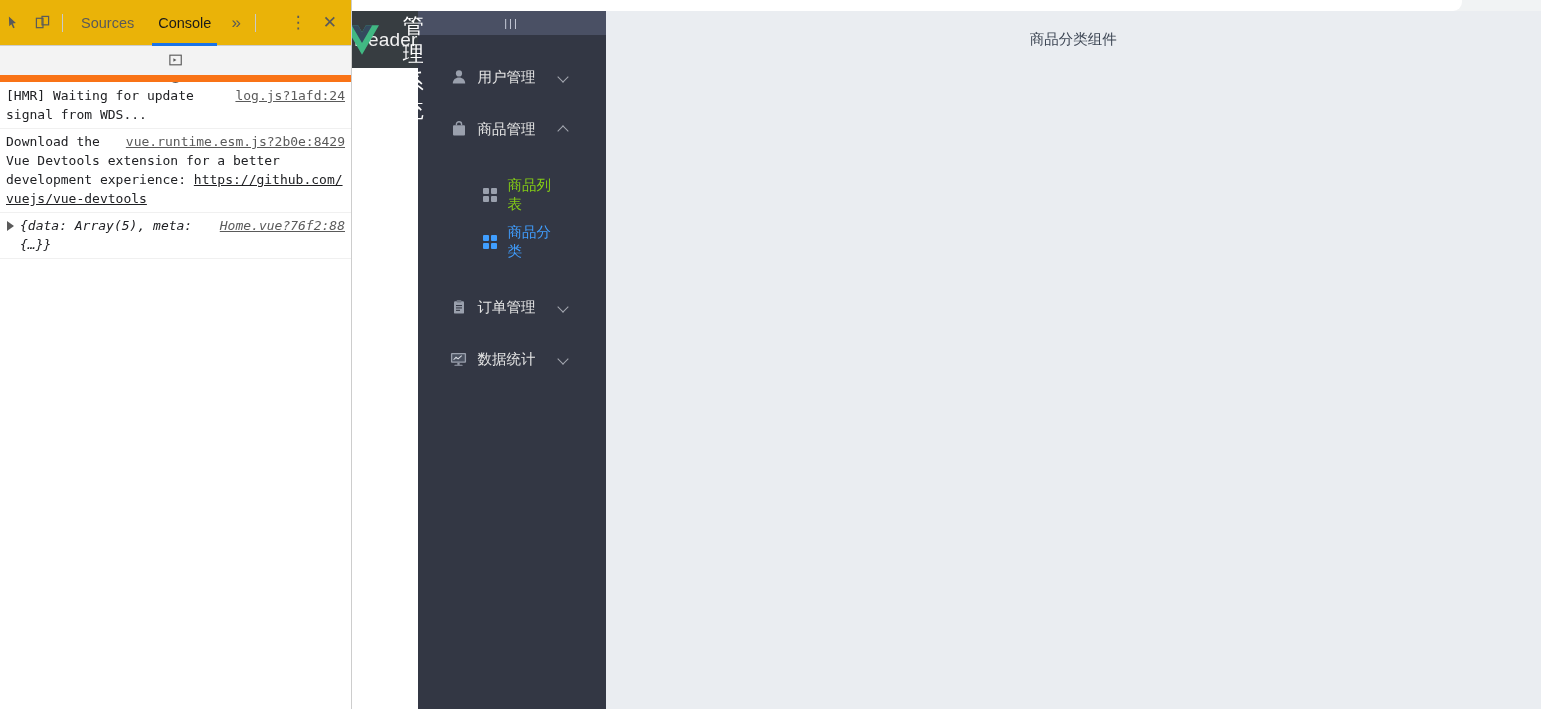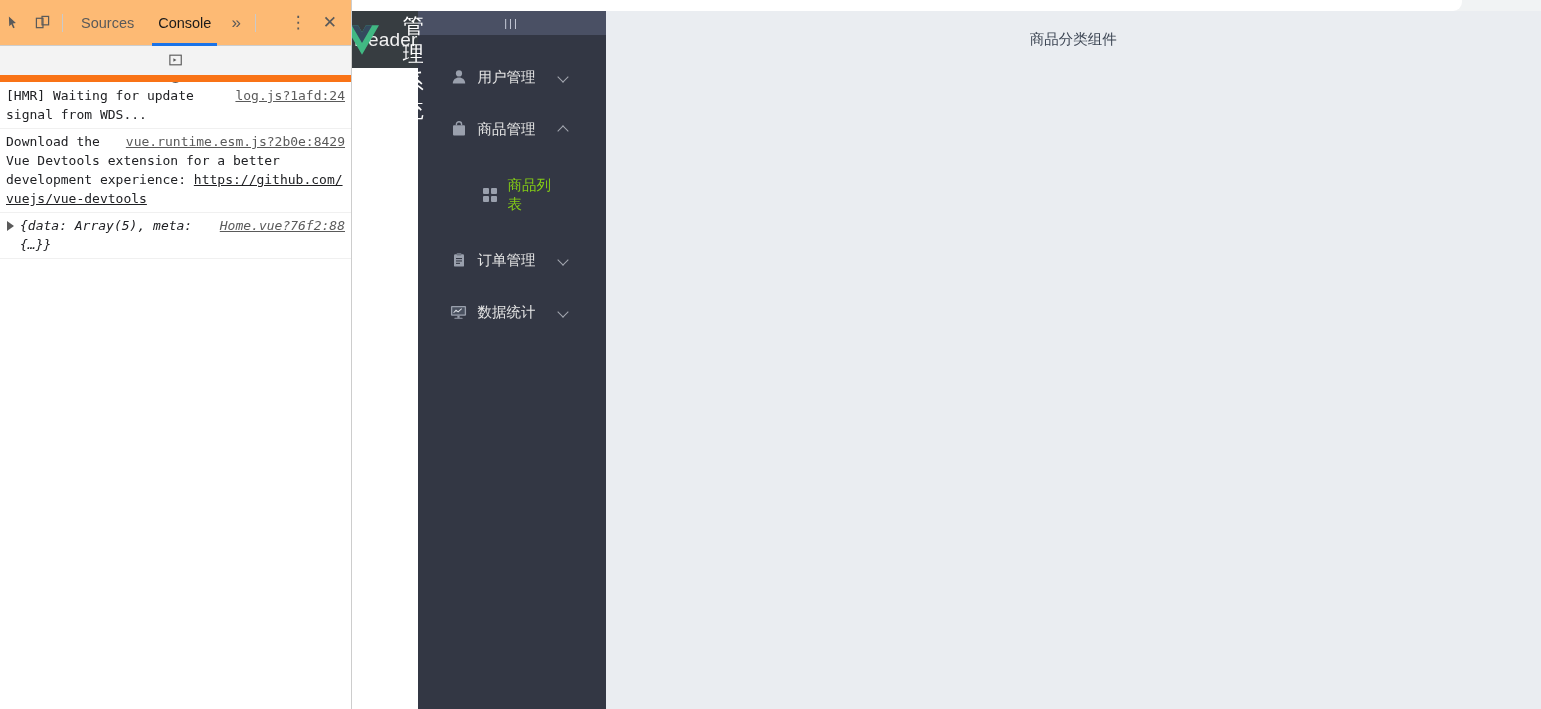--- a/index.html
+++ b/index.html
@@ -200,21 +200,21 @@
   #devtools {
     position: absolute;
     left: 0; top: 0;
     width: 352px; height: 709px;
     background: #ffffff;
     border-right: 1px solid #cdcdcd;
     font-family: "Liberation Sans", sans-serif;
   }
   #dt-tabbar {
     height: 46px;
-    background: #fdba74;
+    background: #eab308;
     border-bottom: 1px solid #cdcdcd;
     display: flex;
     align-items: center;
     position: relative;
   }
   .dt-icon-btn {
     width: 28px; height: 28px;
     display: flex; align-items: center; justify-content: center;
     cursor: pointer;
     flex: 0 0 auto;
@@ -385,20 +385,31 @@
                   <li class="menu-item">
                     <span class="m-icon">
                       <span class="grid-icon">
                         <i></i>
                         <i></i>
                         <i></i>
                         <i></i>
                       </span>
                     </span>
                     <span>商品列表</span>
+                  </li>
+                  <li class="menu-item active">
+                    <span class="m-icon">
+                      <span class="grid-icon">
+                        <i></i>
+                        <i></i>
+                        <i></i>
+                        <i></i>
+                      </span>
+                    </span>
+                    <span>商品分类</span>
                   </li>
                 </ul>
               </li>
               <li>
                 <div class="submenu-title">
                   <span class="m-icon">
                     <svg width="16" height="16" viewBox="0 0 16 16">
                       <rect x="3" y="2.2" width="10" height="12.4" rx="1.2" fill="#9aa0ad"></rect>
                       <rect x="5.6" y="0.9" width="4.8" height="2.6" rx="0.8" fill="#6f7582"></rect>
                       <rect x="5" y="6" width="6" height="1.1" fill="#333744"></rect>

